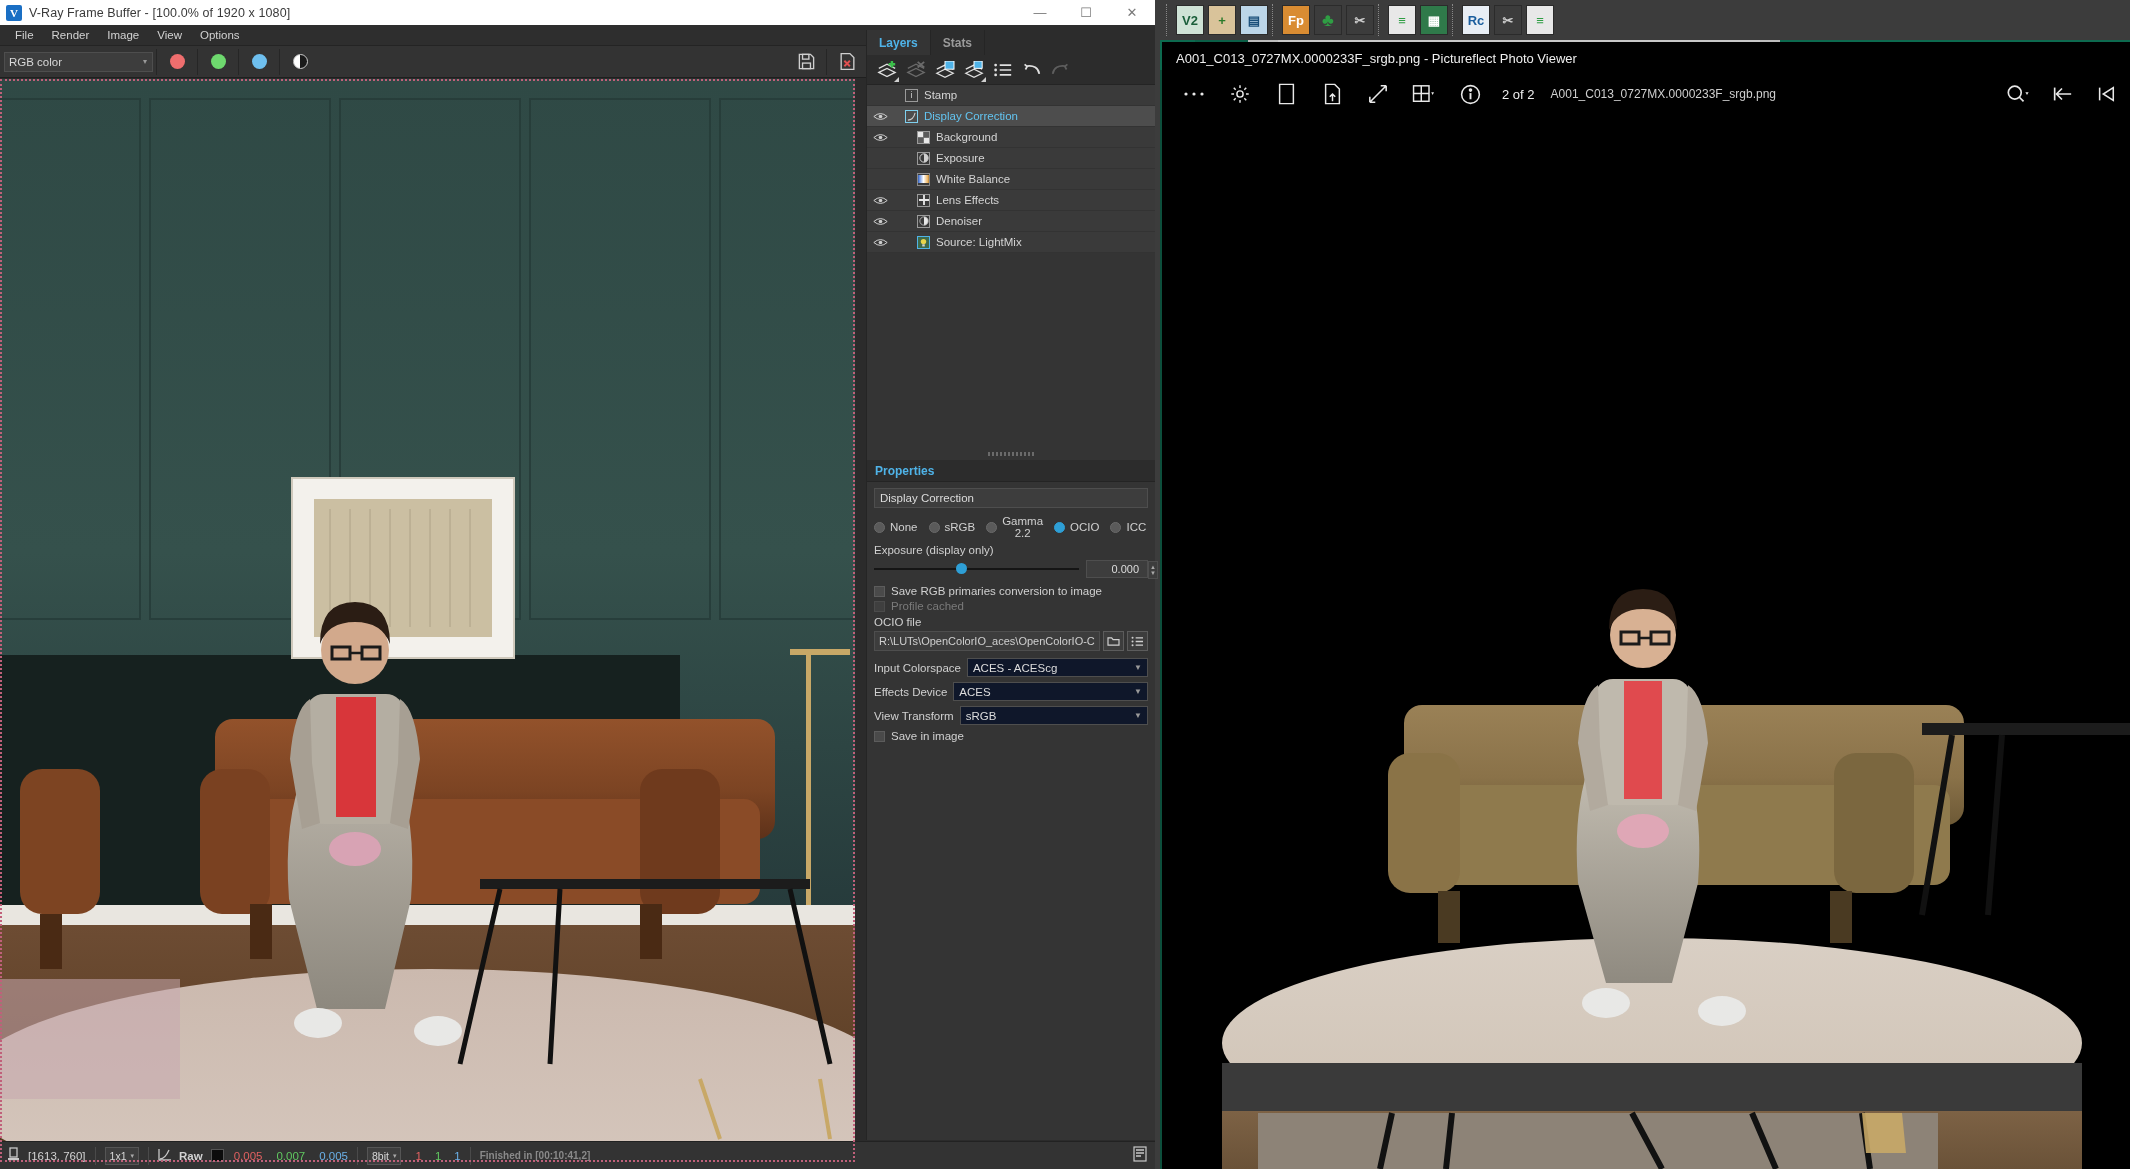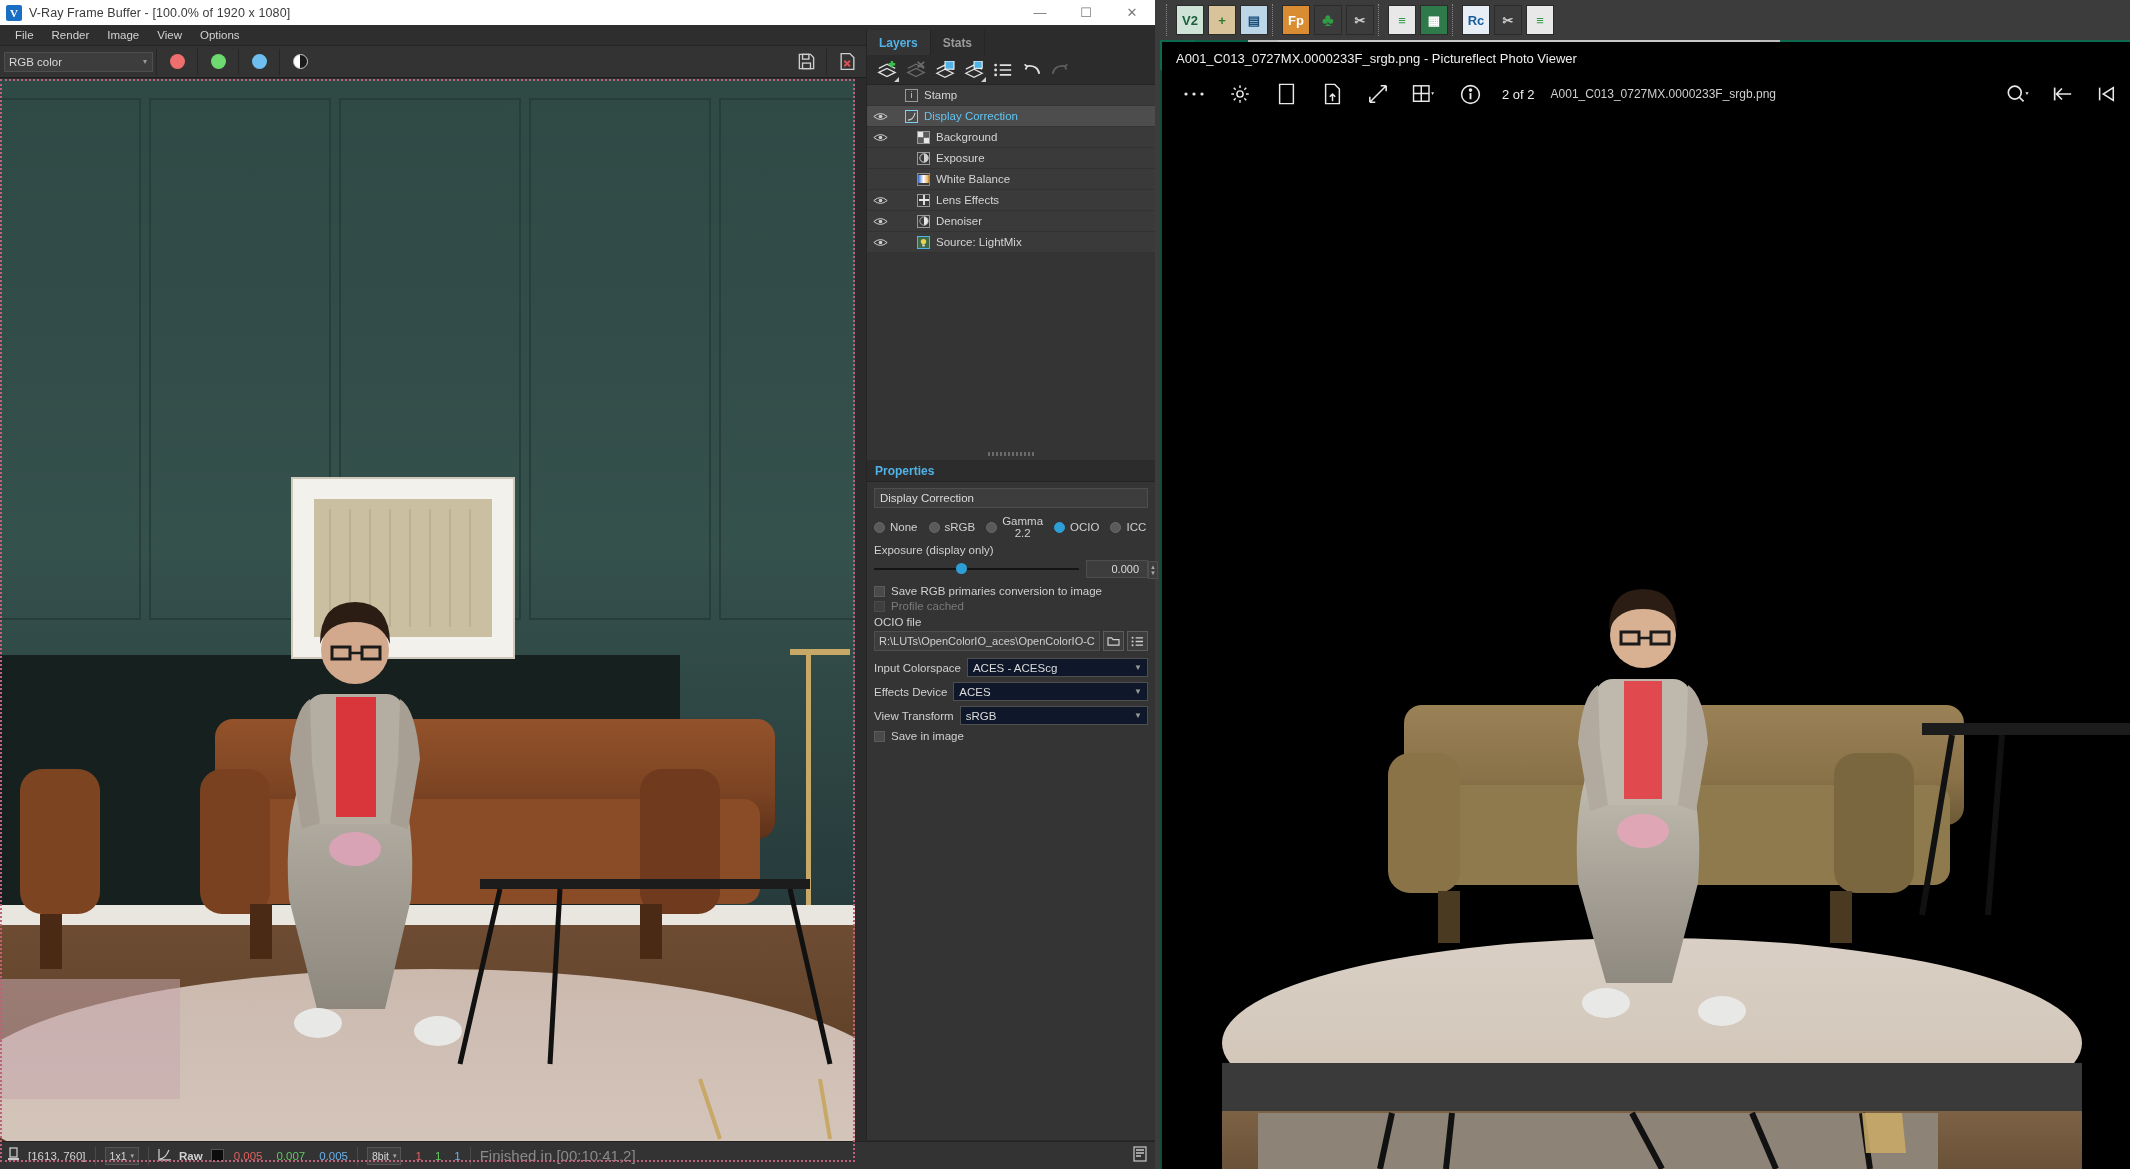--- a/index.html
+++ b/index.html
@@ -113,21 +113,21 @@
   .sb-mini {
     height:18px; min-width:34px; background:#3d3d3d; border:1px solid #555;
     color:#d8d8d8; font-size:10.5px; display:flex; align-items:center;
     padding:0 4px; gap:4px;
   }
   .sb-mini .caret { font-size:7px; color:#aaa; }
   .sw { width:13px; height:13px; background:#0c0c0c; border:1px solid #555; }
   .v-r { color:#e06060; font-size:11.5px; }
   .v-g { color:#60c860; font-size:11.5px; }
   .v-b { color:#6ab0e8; font-size:11.5px; }
-  .dim { color:#8a8a8a; font-size:15px; }
+  .dim { color:#8a8a8a; font-size:10px;font-weight:bold; }
 
   
   #vfb-sidepanel {
     position:absolute; left:866px; top:30px; width:289px; height:1110px;
     background:#343434; border-left:1px solid #252525;
   }
   #panel-tabs { height:25px; display:flex; background:#2c2c2c; }
   .ptab {
     padding:0 12px; height:25px; display:flex; align-items:center;
     font-size:12px; color:#9a9a9a; font-weight:bold; border-right:1px solid #252525;

